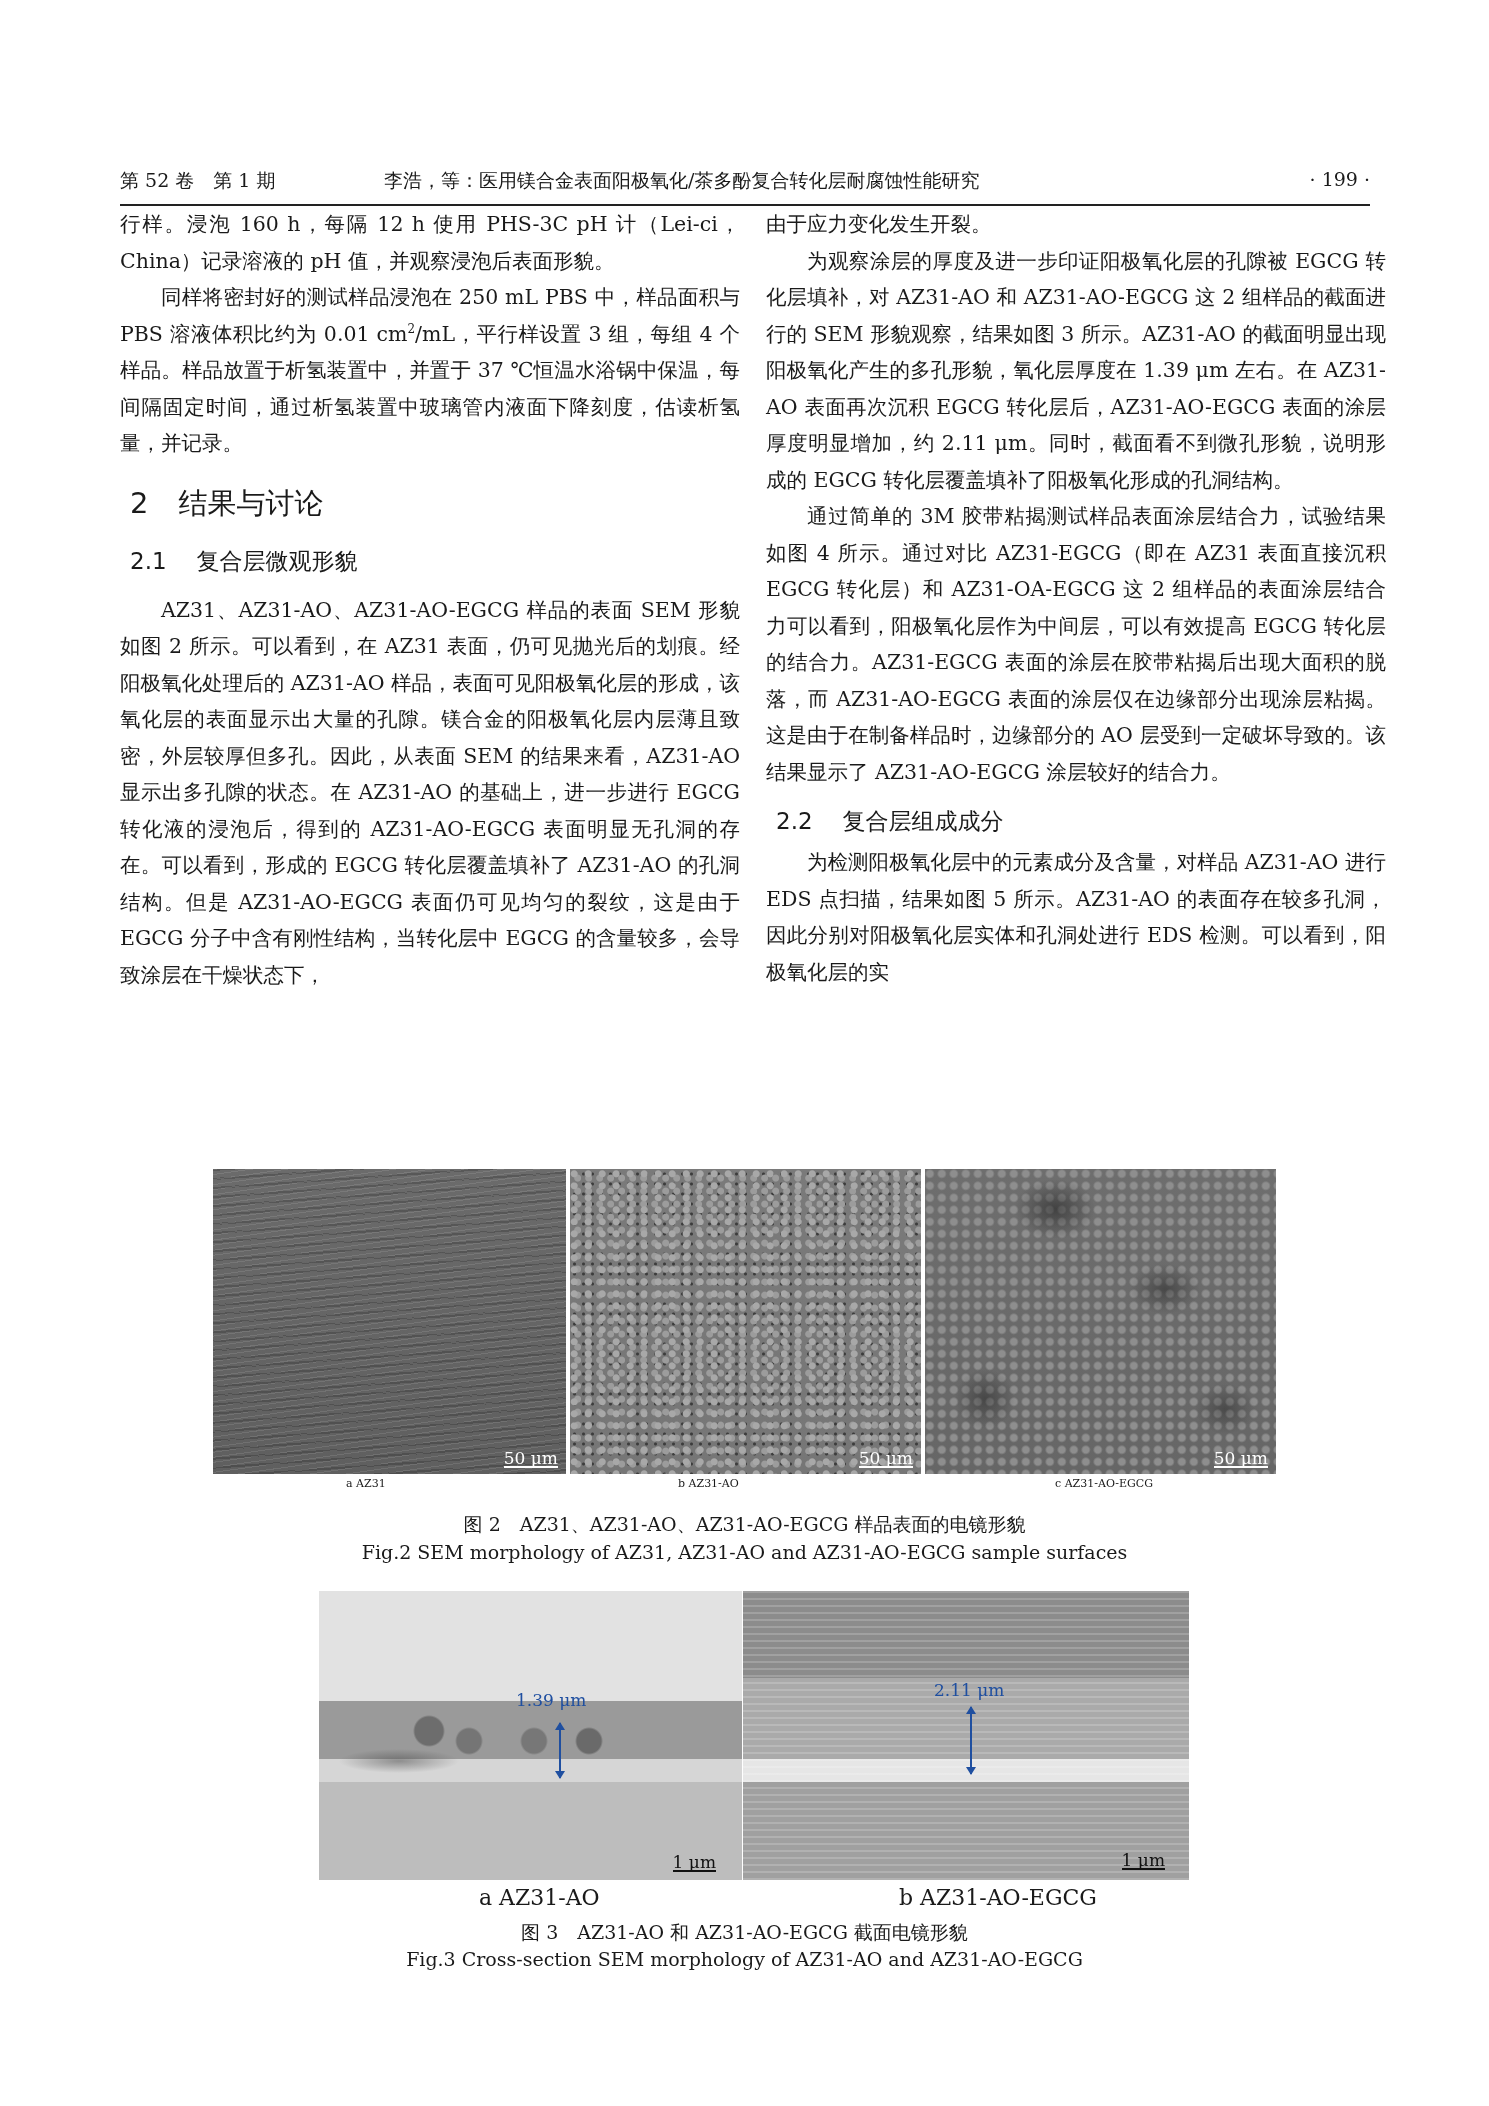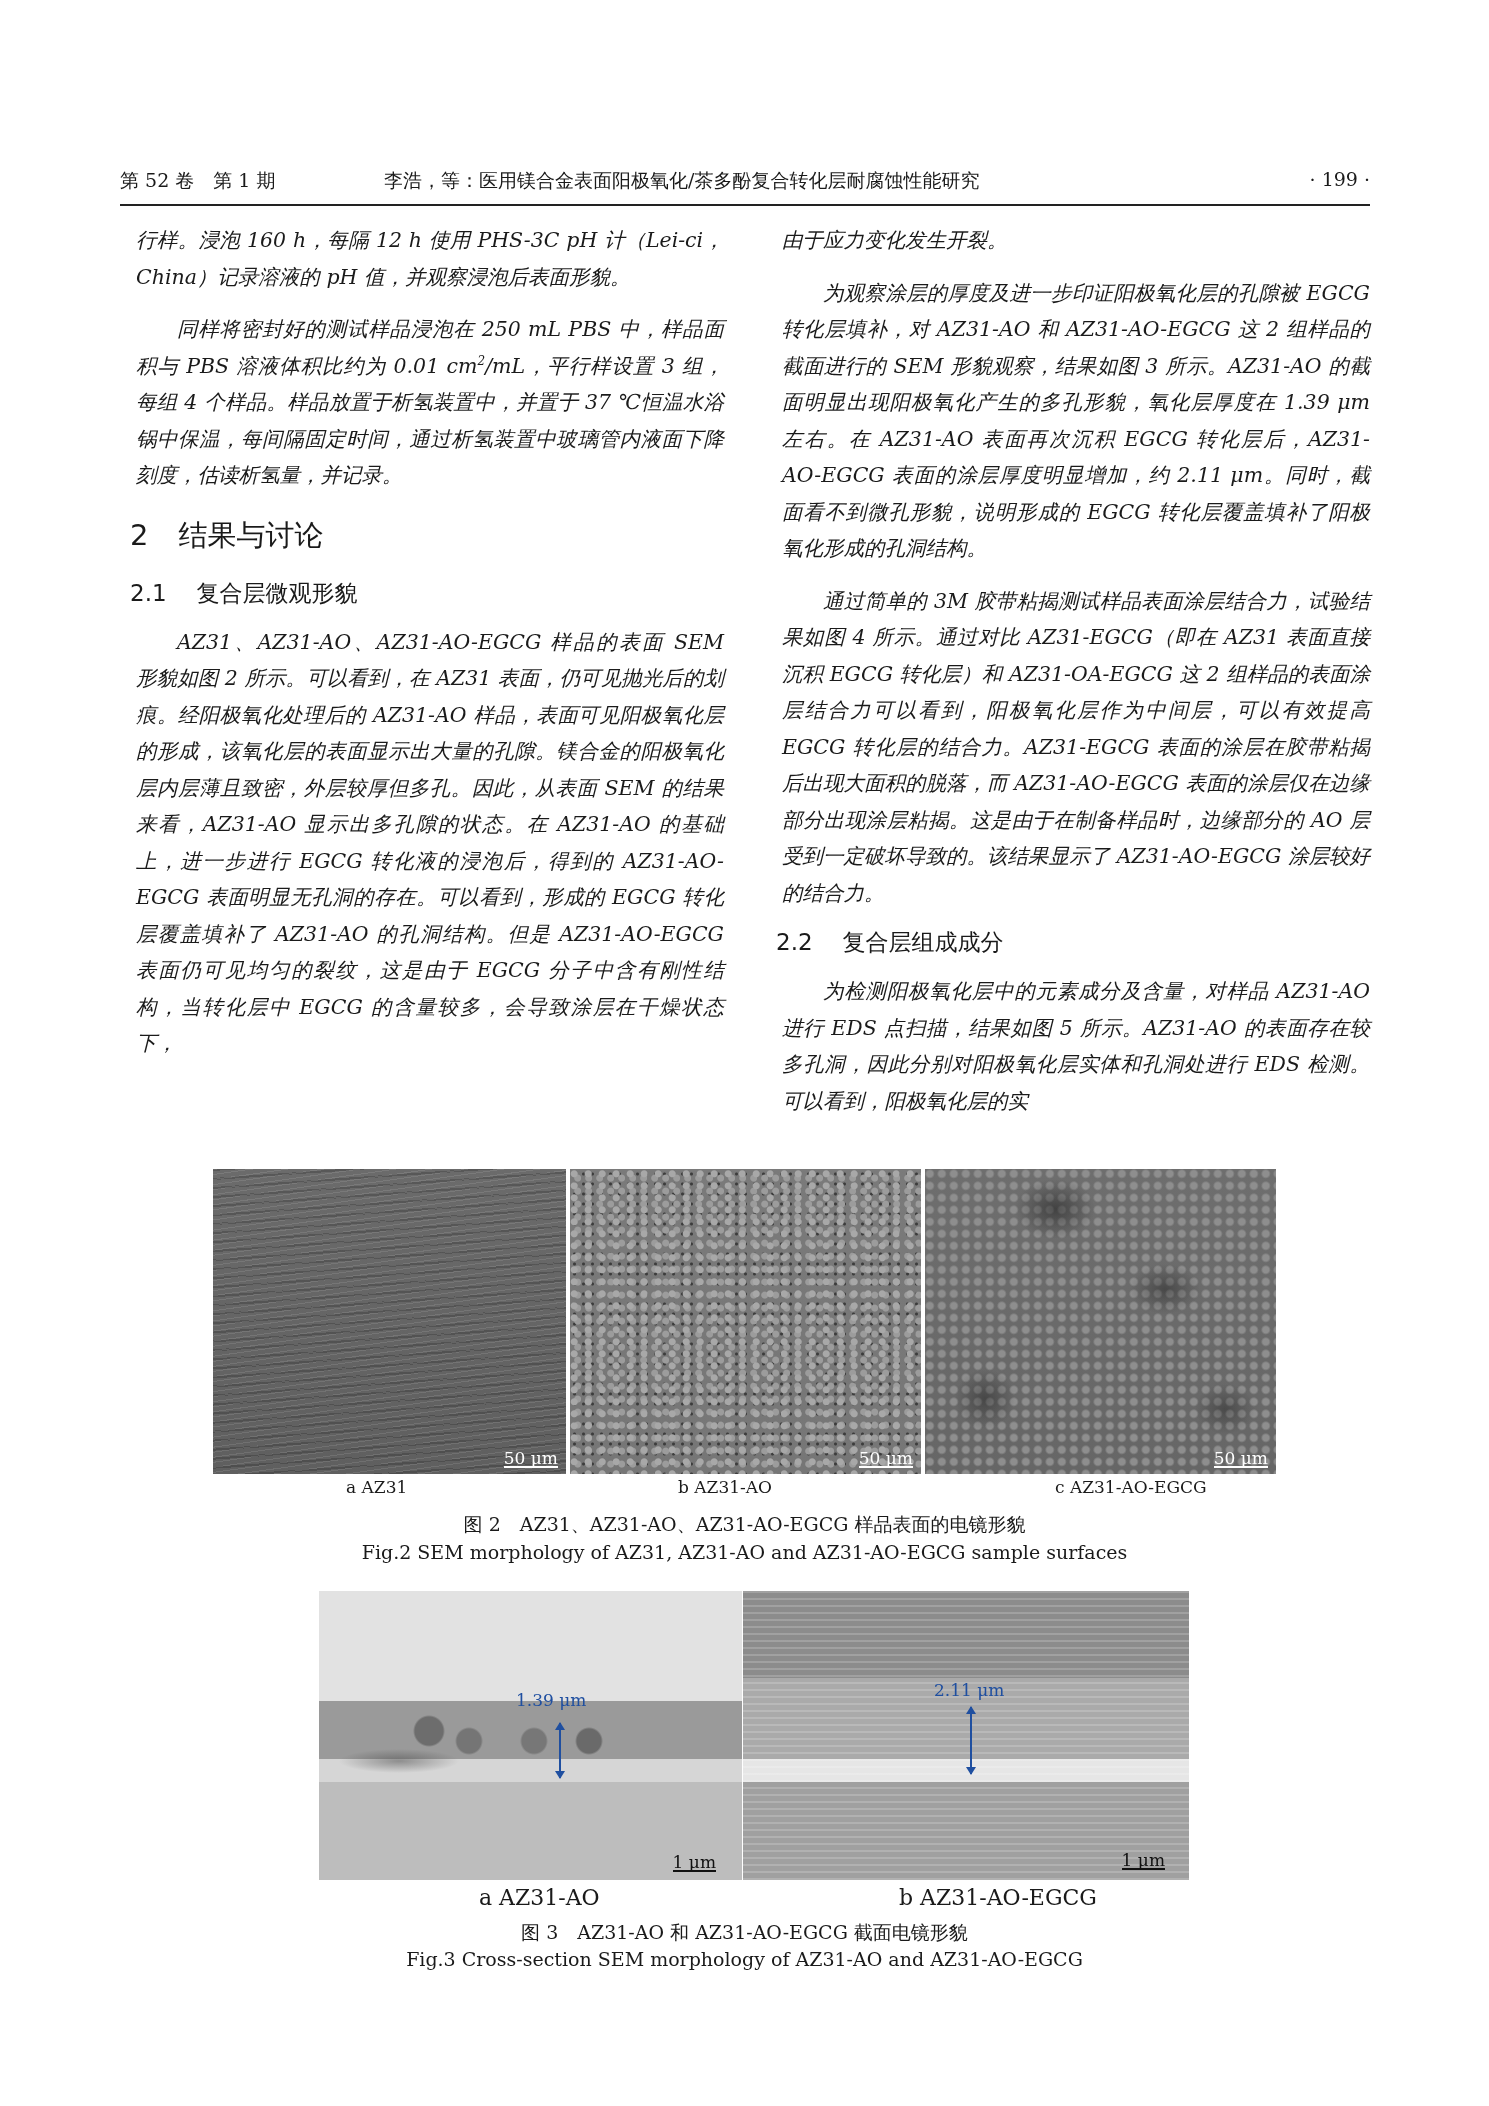--- a/index.html
+++ b/index.html
@@ -8,21 +8,21 @@
   .header { position: absolute; left: 120px; top: 143px; width: 1250px; height: 40px;
             border-bottom: 2px solid #222; font-size: 19px; margin-top: 21px; }
   .header span { position: absolute; top: 4px; white-space: nowrap; }
   .h-vol { left: 0; }
   .h-title { left: 264px; }
   .h-page { right: 0; }
   .col { position: absolute; top: 206px; width: 620px; font-size: 20.5px; line-height: 36.5px;
          text-align: justify; }
   .col-left { left: 120px; }
   .col-right { left: 766px; }
-  .col p { margin: 16px; font-style: italic; }
+  .col p { margin: 0; }
   .col p.indent { text-indent: 2em; }
   .sec { font-family: "DejaVu Sans", "Liberation Sans", sans-serif; font-weight: normal; margin: 10px; }
   .sec-h1 { font-size: 29px; line-height: 34px; margin-top: 24px; margin-bottom: 26px; }
   .sec-h2 { font-size: 23px; line-height: 30px; margin-bottom: 16px; }
   .sec-h2b { font-size: 23px; line-height: 30px; margin-top: 16px; margin-bottom: 8px; }
   .num { display: inline-block; margin-right: 30px; }
   sup { font-size: 12px; line-height: 0; }
 
   .fig2 { position: absolute; left: 213px; top: 1169px; width: 918px; height: 305px; }
   .panel { position: absolute; top: 0; height: 100%; overflow: hidden; }
@@ -42,21 +42,21 @@
       radial-gradient(ellipse 40px 30px at 130px 40px, rgba(30,30,30,0.55), transparent),
       radial-gradient(ellipse 35px 25px at 240px 120px, rgba(30,30,30,0.45), transparent),
       radial-gradient(ellipse 30px 30px at 60px 230px, rgba(30,30,30,0.45), transparent),
       radial-gradient(ellipse 30px 25px at 300px 240px, rgba(30,30,30,0.4), transparent),
       radial-gradient(circle at 40% 40%, #8e8e8e 0 3px, transparent 5px) 0 0/12px 12px,
       linear-gradient(#6e6e6e, #666); }
   .scalebar { position: absolute; right: 8px; bottom: 6px; color: #fff; font-size: 17px; text-align: center; }
   .scalebar .bar { height: 2px; background: #fff; margin-top: -2px; }
   .scalebar.dark { color: #111; margin-top: 16px; }
   .scalebar.dark .bar { background: #111; }
-  .fig2-labels { position: absolute; top: 1477px; left: 213px; width: 1063px; height: 24px; font-size: 17px; }
+  .fig2-labels { position: absolute; top: 1477px; left: 213px; width: 1063px; height: 24px; font-size: 11px; }
   .fig2-labels span { position: absolute; white-space: nowrap; }
   .cap { position: absolute; left: 0; width: 1489px; text-align: center; font-size: 19px; }
 
   .fig3 { position: absolute; left: 319px; top: 1591px; width: 850px; height: 289px; border-radius: 6px; }
   .p3a { left: 0; width: 423px;
     background:
       radial-gradient(ellipse 60px 12px at 80px 170px, rgba(70,70,70,0.5), transparent),
       radial-gradient(circle at 110px 140px, #6d6d6d 0 14px, transparent 16px),
       radial-gradient(circle at 150px 150px, #757575 0 12px, transparent 14px),
       radial-gradient(circle at 215px 150px, #777 0 12px, transparent 14px),

